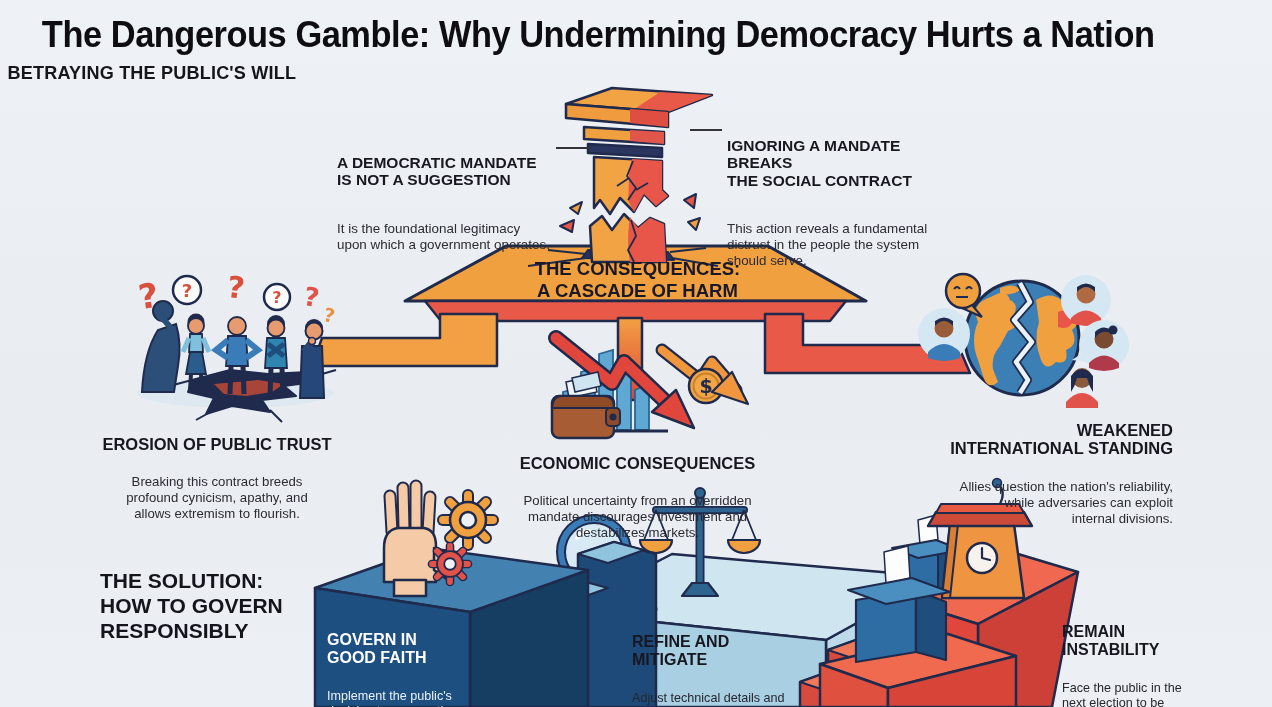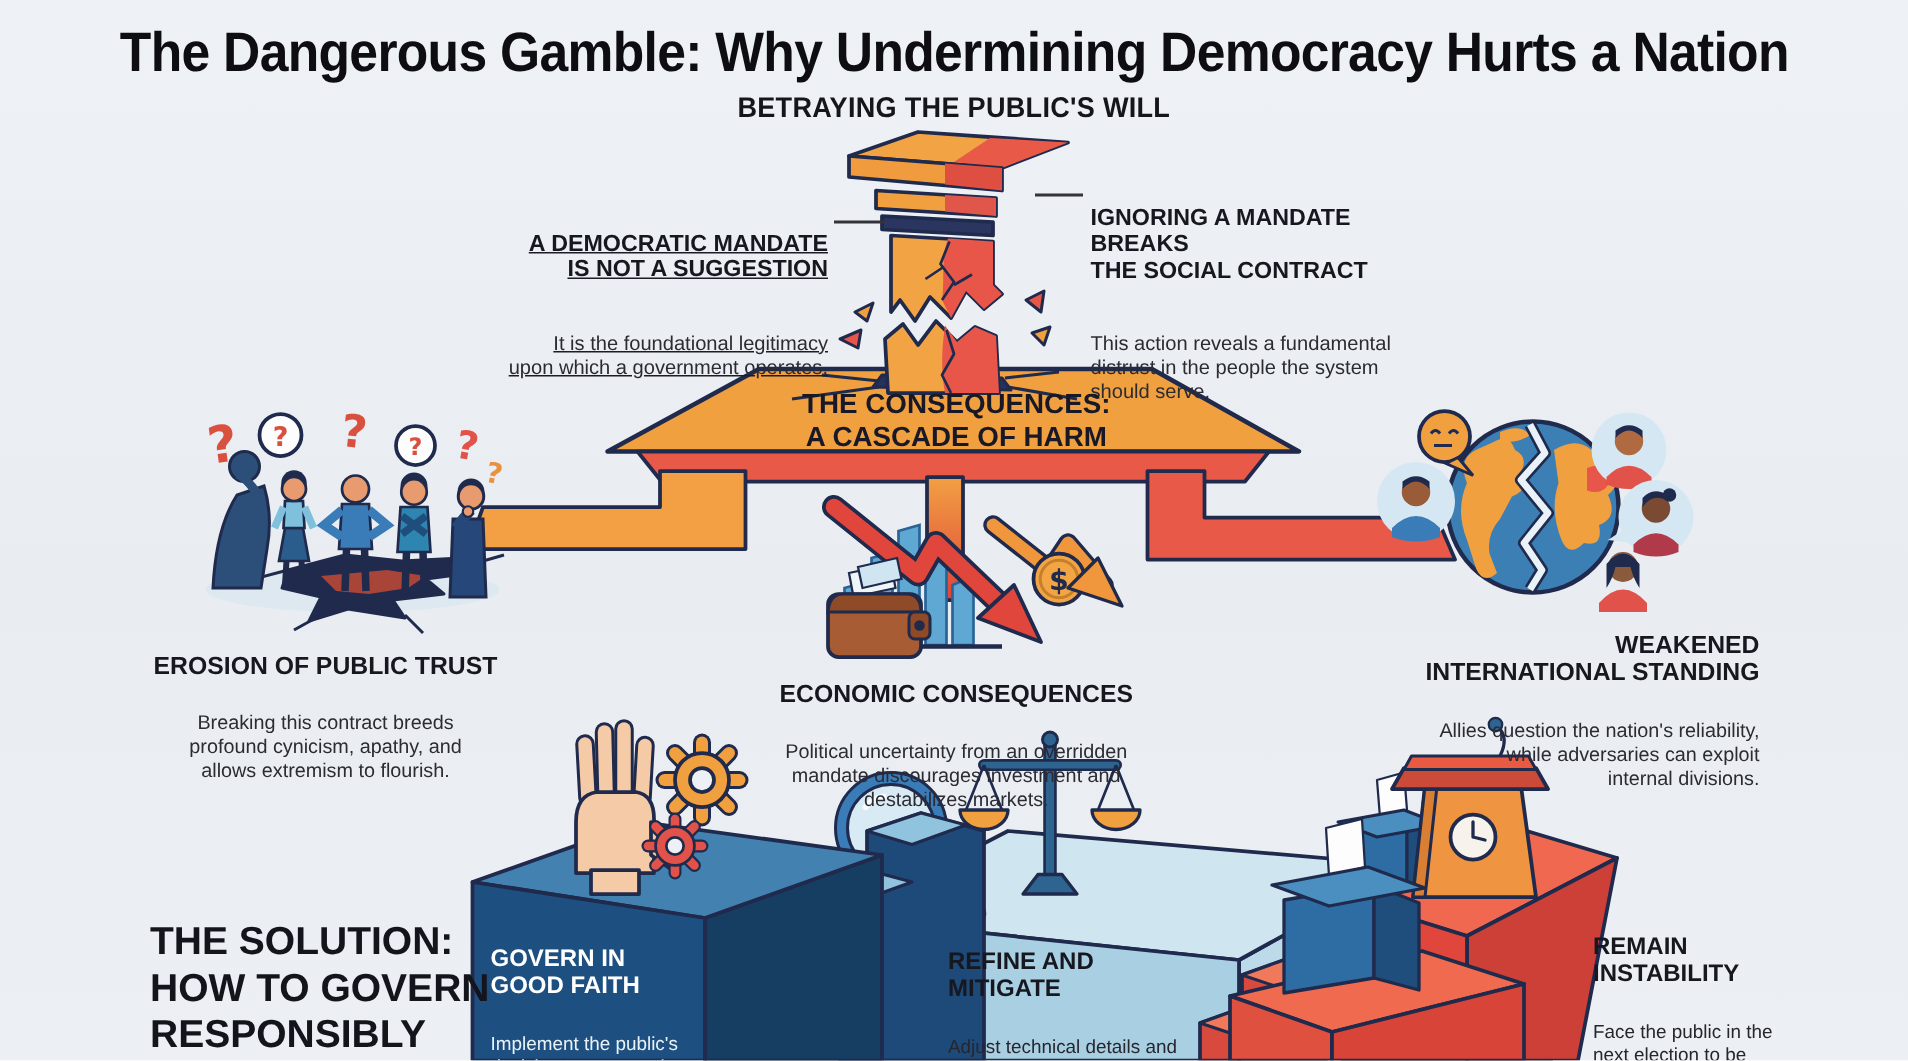--- a/index.html
+++ b/index.html
@@ -1,39 +1,39 @@
 <!DOCTYPE html>
 <html><head>
 <meta charset="utf-8">
 <style>
   html,body{margin:0;padding:0;}
   body{font-family:"Liberation Sans",sans-serif;}
   #canvas{position:relative;width:1272px;height:707px;overflow:hidden;
     background:linear-gradient(180deg,#eef2f6 0%,#e9edf2 55%,#ecf0f4 100%);}
   #art{position:absolute;left:0;top:0;z-index:1;}
   .txt{position:absolute;z-index:2;white-space:pre-line;color:#1c1c26;}
-  .ttl{width:1272px;text-align:center;font-weight:bold;color:#0e0e12;}
+  .ttl{width:1272px;font-weight:bold;color:#0e0e12;}
   #main-title{top:14px;left:0;font-size:37px;letter-spacing:-0.5px;}
   #main-title span{display:inline-block;transform:scaleX(0.93);transform-origin:center;}
   #main-subtitle{top:62px;left:0;font-size:19px;letter-spacing:0.2px;color:#15151c;}
   #main-subtitle span{display:inline-block;transform:scaleX(0.95);transform-origin:center;}
   .note-h{font-weight:bold;font-size:15.5px;line-height:1.12;color:#17171f;}
   .note-b{font-size:13.4px;line-height:1.2;margin-top:14px;color:#2b2b33;}
-  #left-note{left:320px;top:136px;width:232px;text-align:right;text-decoration:underline;}
+  #left-note{left:337px;top:136px;width:232px;}
   #right-note{left:727px;top:119px;width:235px;text-align:left;}
   .conn{position:absolute;z-index:2;border-top:2px solid #33333b;}
   #banner-text{left:490px;top:258px;width:295px;text-align:center;
     font-weight:bold;font-size:18.5px;line-height:1.18;color:#181826;}
   .cons-h{font-weight:bold;font-size:16.5px;line-height:1.12;color:#17171f;}
   .cons-b{font-size:13.2px;line-height:1.2;margin-top:3px;color:#2b2b33;}
   #erosion-text{left:92px;top:417px;width:250px;text-align:center;}
   #economy-text{left:490px;top:436px;width:295px;text-align:center;}
   #intl-text{left:898px;top:403px;width:275px;text-align:right;}
   #solution-label{left:100px;top:568px;width:240px;text-align:left;
-    font-weight:bold;font-size:26px;line-height:1.2;color:#14141c;margin-top:44px;}
+    font-weight:bold;font-size:21px;line-height:1.2;color:#14141c;}
   .step-h{font-weight:bold;font-size:16px;line-height:1.12;}
   .step-b{font-size:12.6px;line-height:1.18;margin-top:4px;}
   #step1-text{left:327px;top:613px;width:155px;color:#fff;}
   #step1-text .step-b{color:#eaf2f8;}
   #step2-text{left:632px;top:615px;width:192px;color:#17171f;}
   #step2-text .step-b{color:#26262e;}
   #step3-text{left:1062px;top:605px;width:180px;color:#17171f;}
   #step3-text .step-b{color:#26262e;}
 </style>
 </head>

